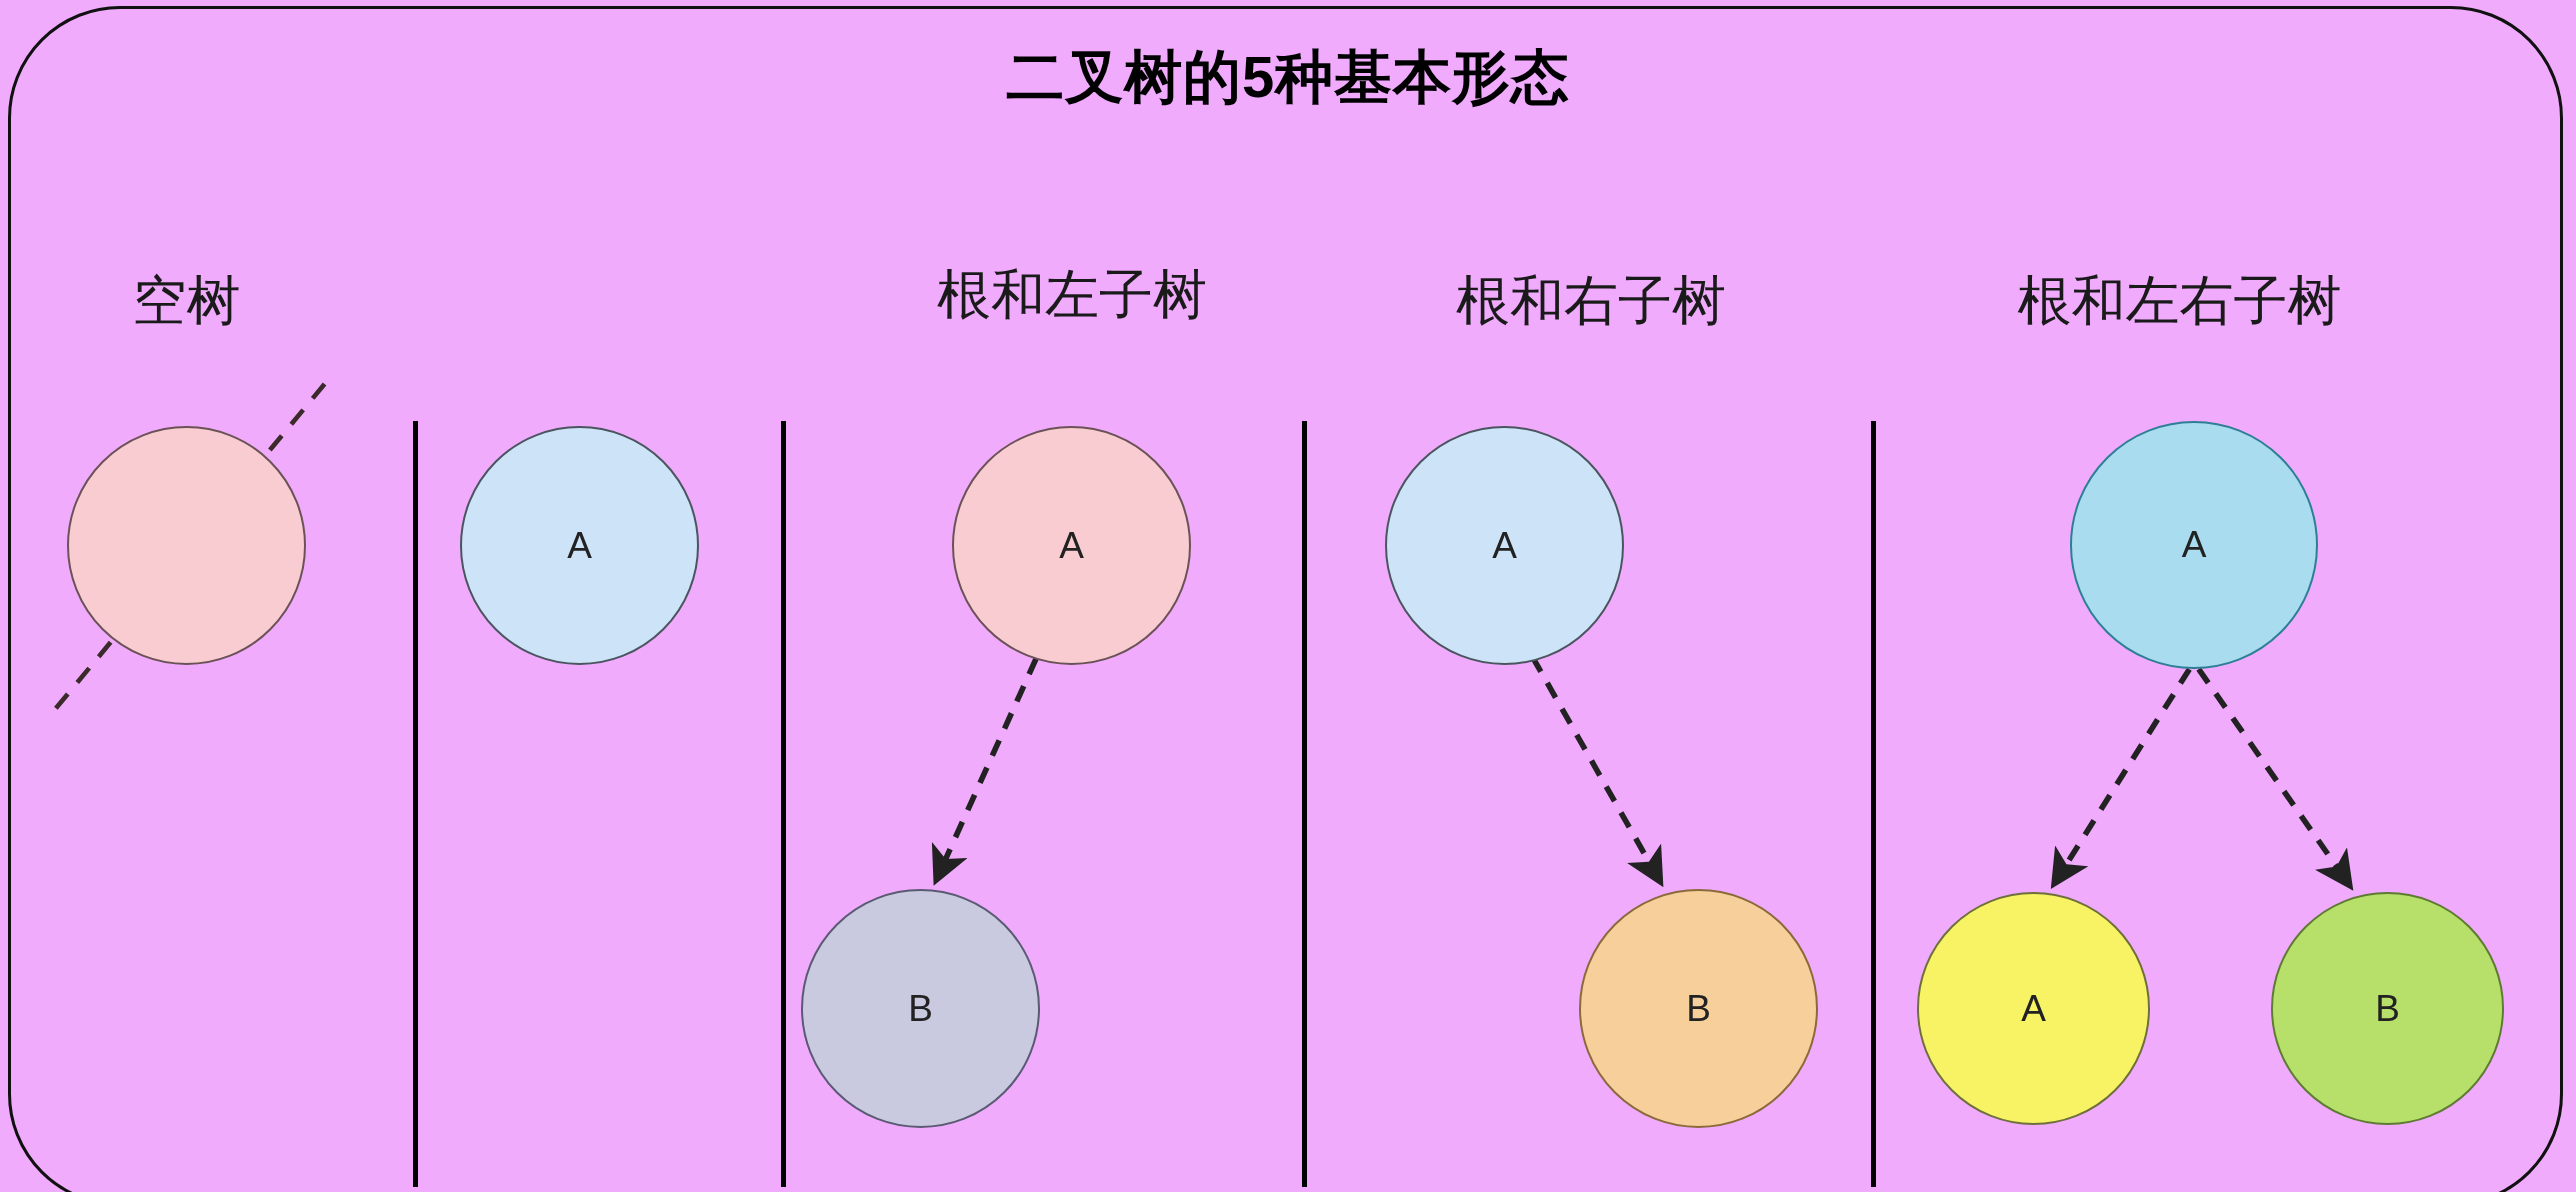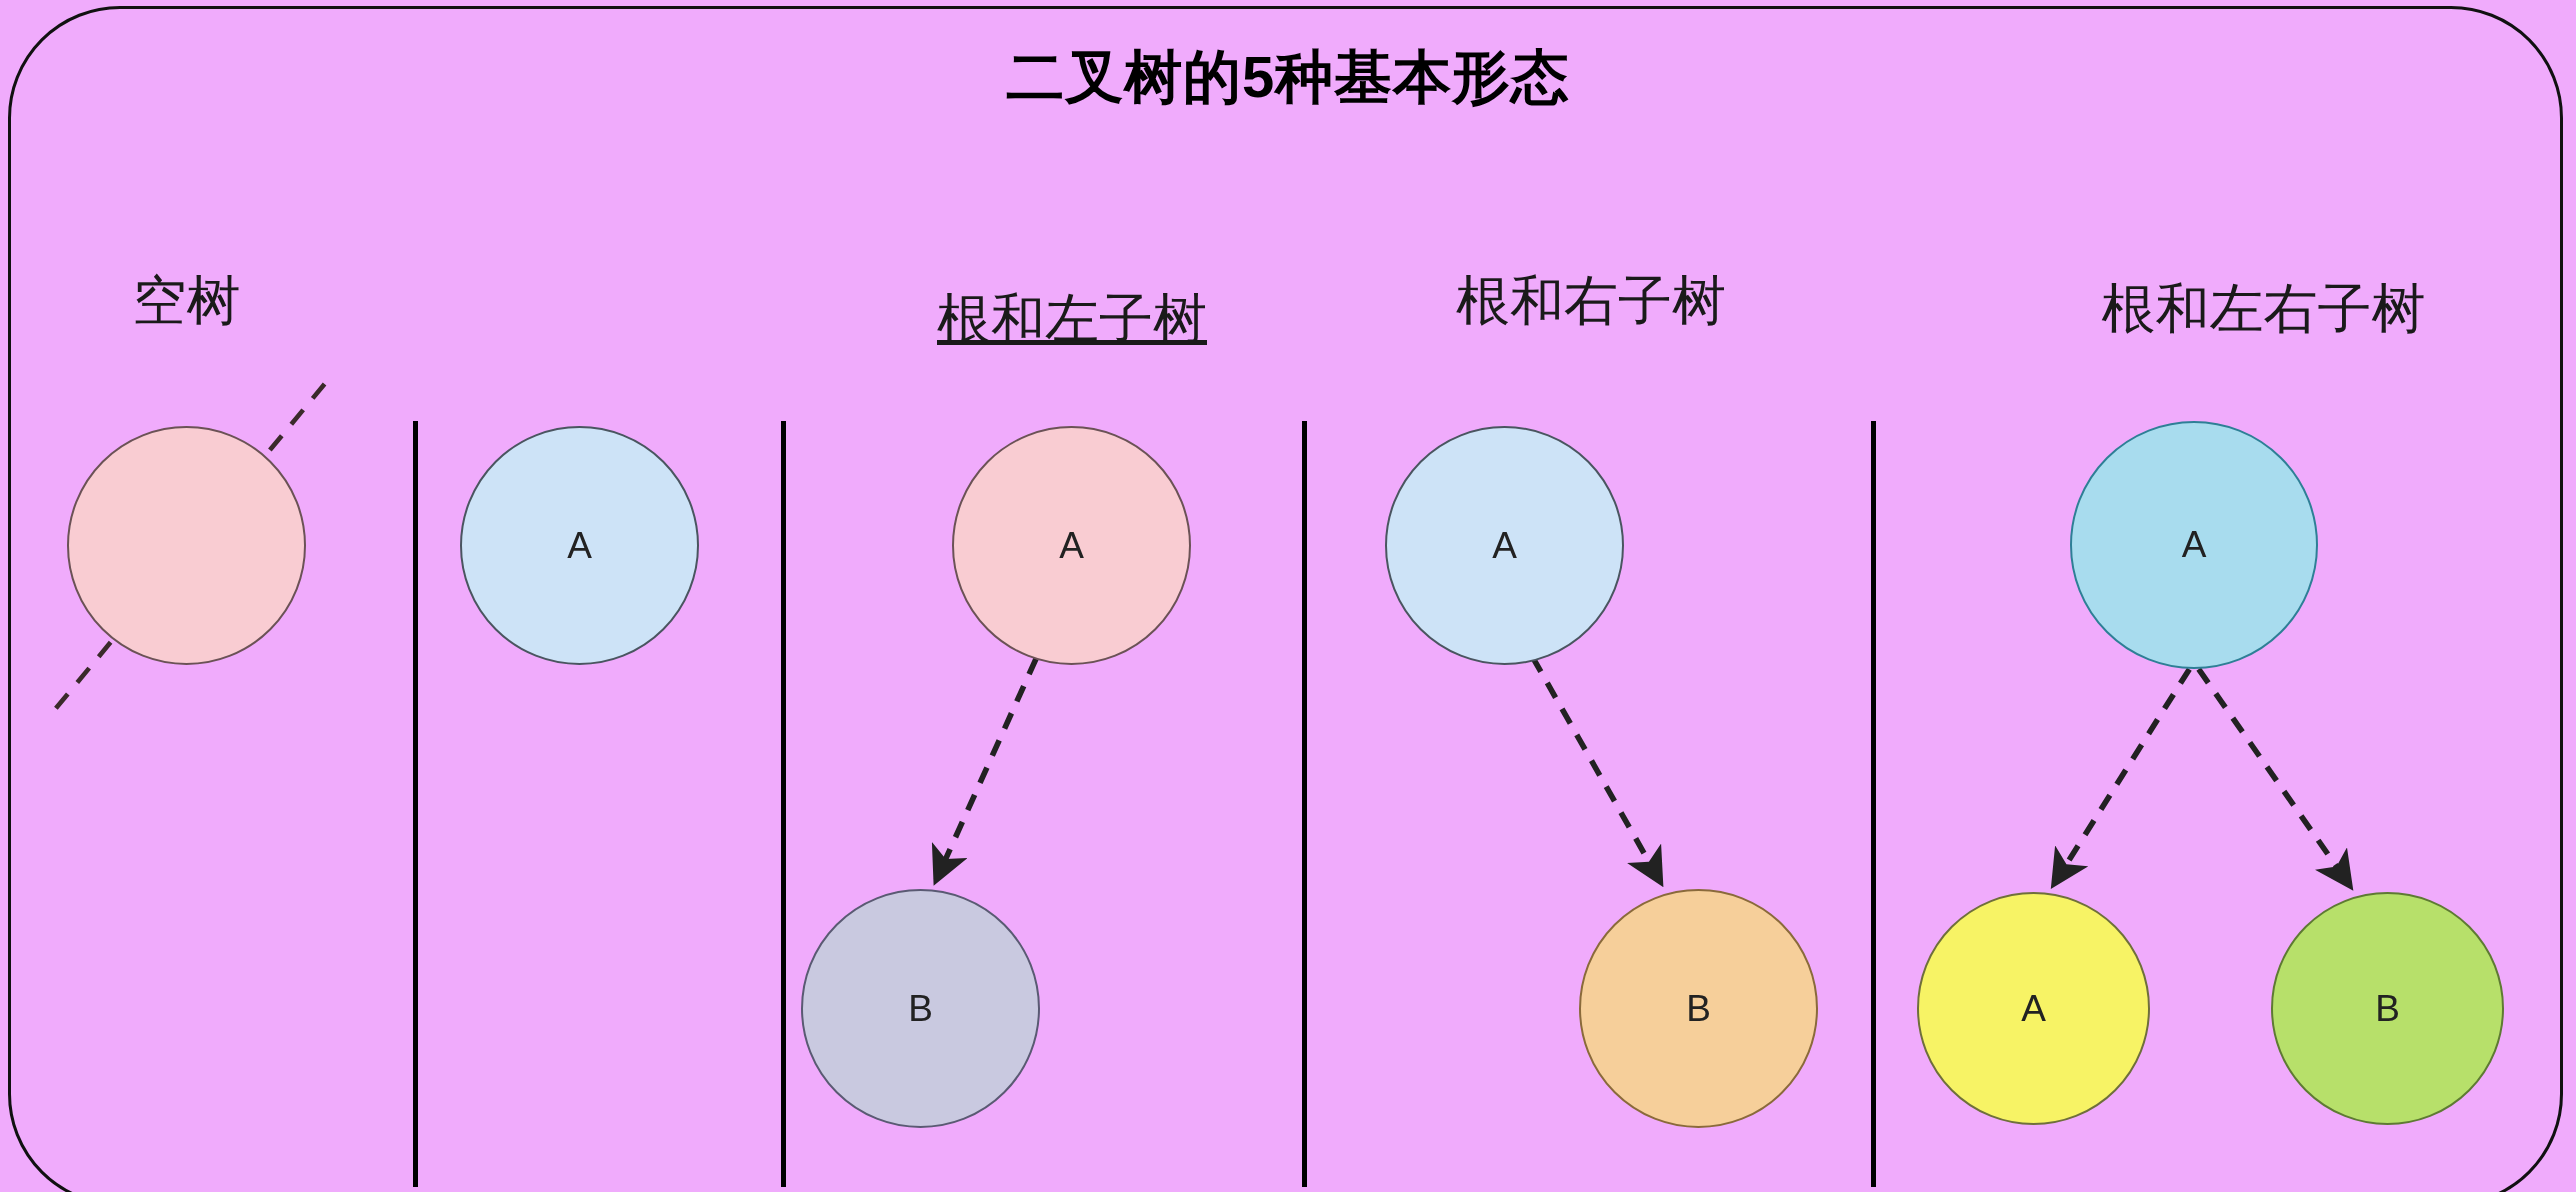--- a/index.html
+++ b/index.html
@@ -93,23 +93,23 @@
   <div id="frame"></div>
 
   <div id="title">二叉树的5种基本形态</div>
 
   <div class="divider" id="divider-0" style="left: 413px; background: rgb(0, 0, 0);"></div>
   <div class="divider" id="divider-1" style="left: 781px; background: rgb(0, 0, 0);"></div>
   <div class="divider" id="divider-2" style="left: 1302px; background: rgb(0, 0, 0);"></div>
   <div class="divider" id="divider-3" style="left: 1871px; background: rgb(0, 0, 0);"></div>
 
   <div class="caption" id="cap-0" style="width: 373px; left: 0px; top: 270px;">空树</div>
-  <div class="caption" id="cap-2" style="width: 522px; left: 811px; top: 288px; text-decoration: underline;">根和左子树</div>
+  <div class="caption" id="cap-2" style="width: 522px; left: 811px; top: 264px;">根和左子树</div>
   <div class="caption" id="cap-3" style="width: 522px; left: 1330px; top: 270px;">根和右子树</div>
-  <div class="caption" id="cap-4" style="width: 615px; left: 1956px; top: 270px; margin-top: 8px;">根和左右子树</div>
+  <div class="caption" id="cap-4" style="width: 615px; left: 1872px; top: 270px;">根和左右子树</div>
 
   <svg class="edges" id="edge-layer" xmlns="http://www.w3.org/2000/svg" viewBox="0 0 2765 1280" width="2576" height="1193">
     <defs>
       <marker id="arrow" viewBox="0 0 12 12" refX="10" refY="6" markerWidth="7" markerHeight="7" orient="auto-start-reverse">
         <path d="M 0 0 L 12 6 L 0 12 L 3 6 z" fill="#222222"></path>
       </marker>
     </defs>
     <g id="edge-group">
         <line x1="60" y1="760" x2="350" y2="410" stroke="#3a2a2a" stroke-width="5" stroke-dasharray="20 16"></line>
         <line x1="1112" y1="707" x2="1005" y2="944" stroke="#222222" stroke-width="6" stroke-dasharray="18 14" marker-end="url(#arrow)"></line>

